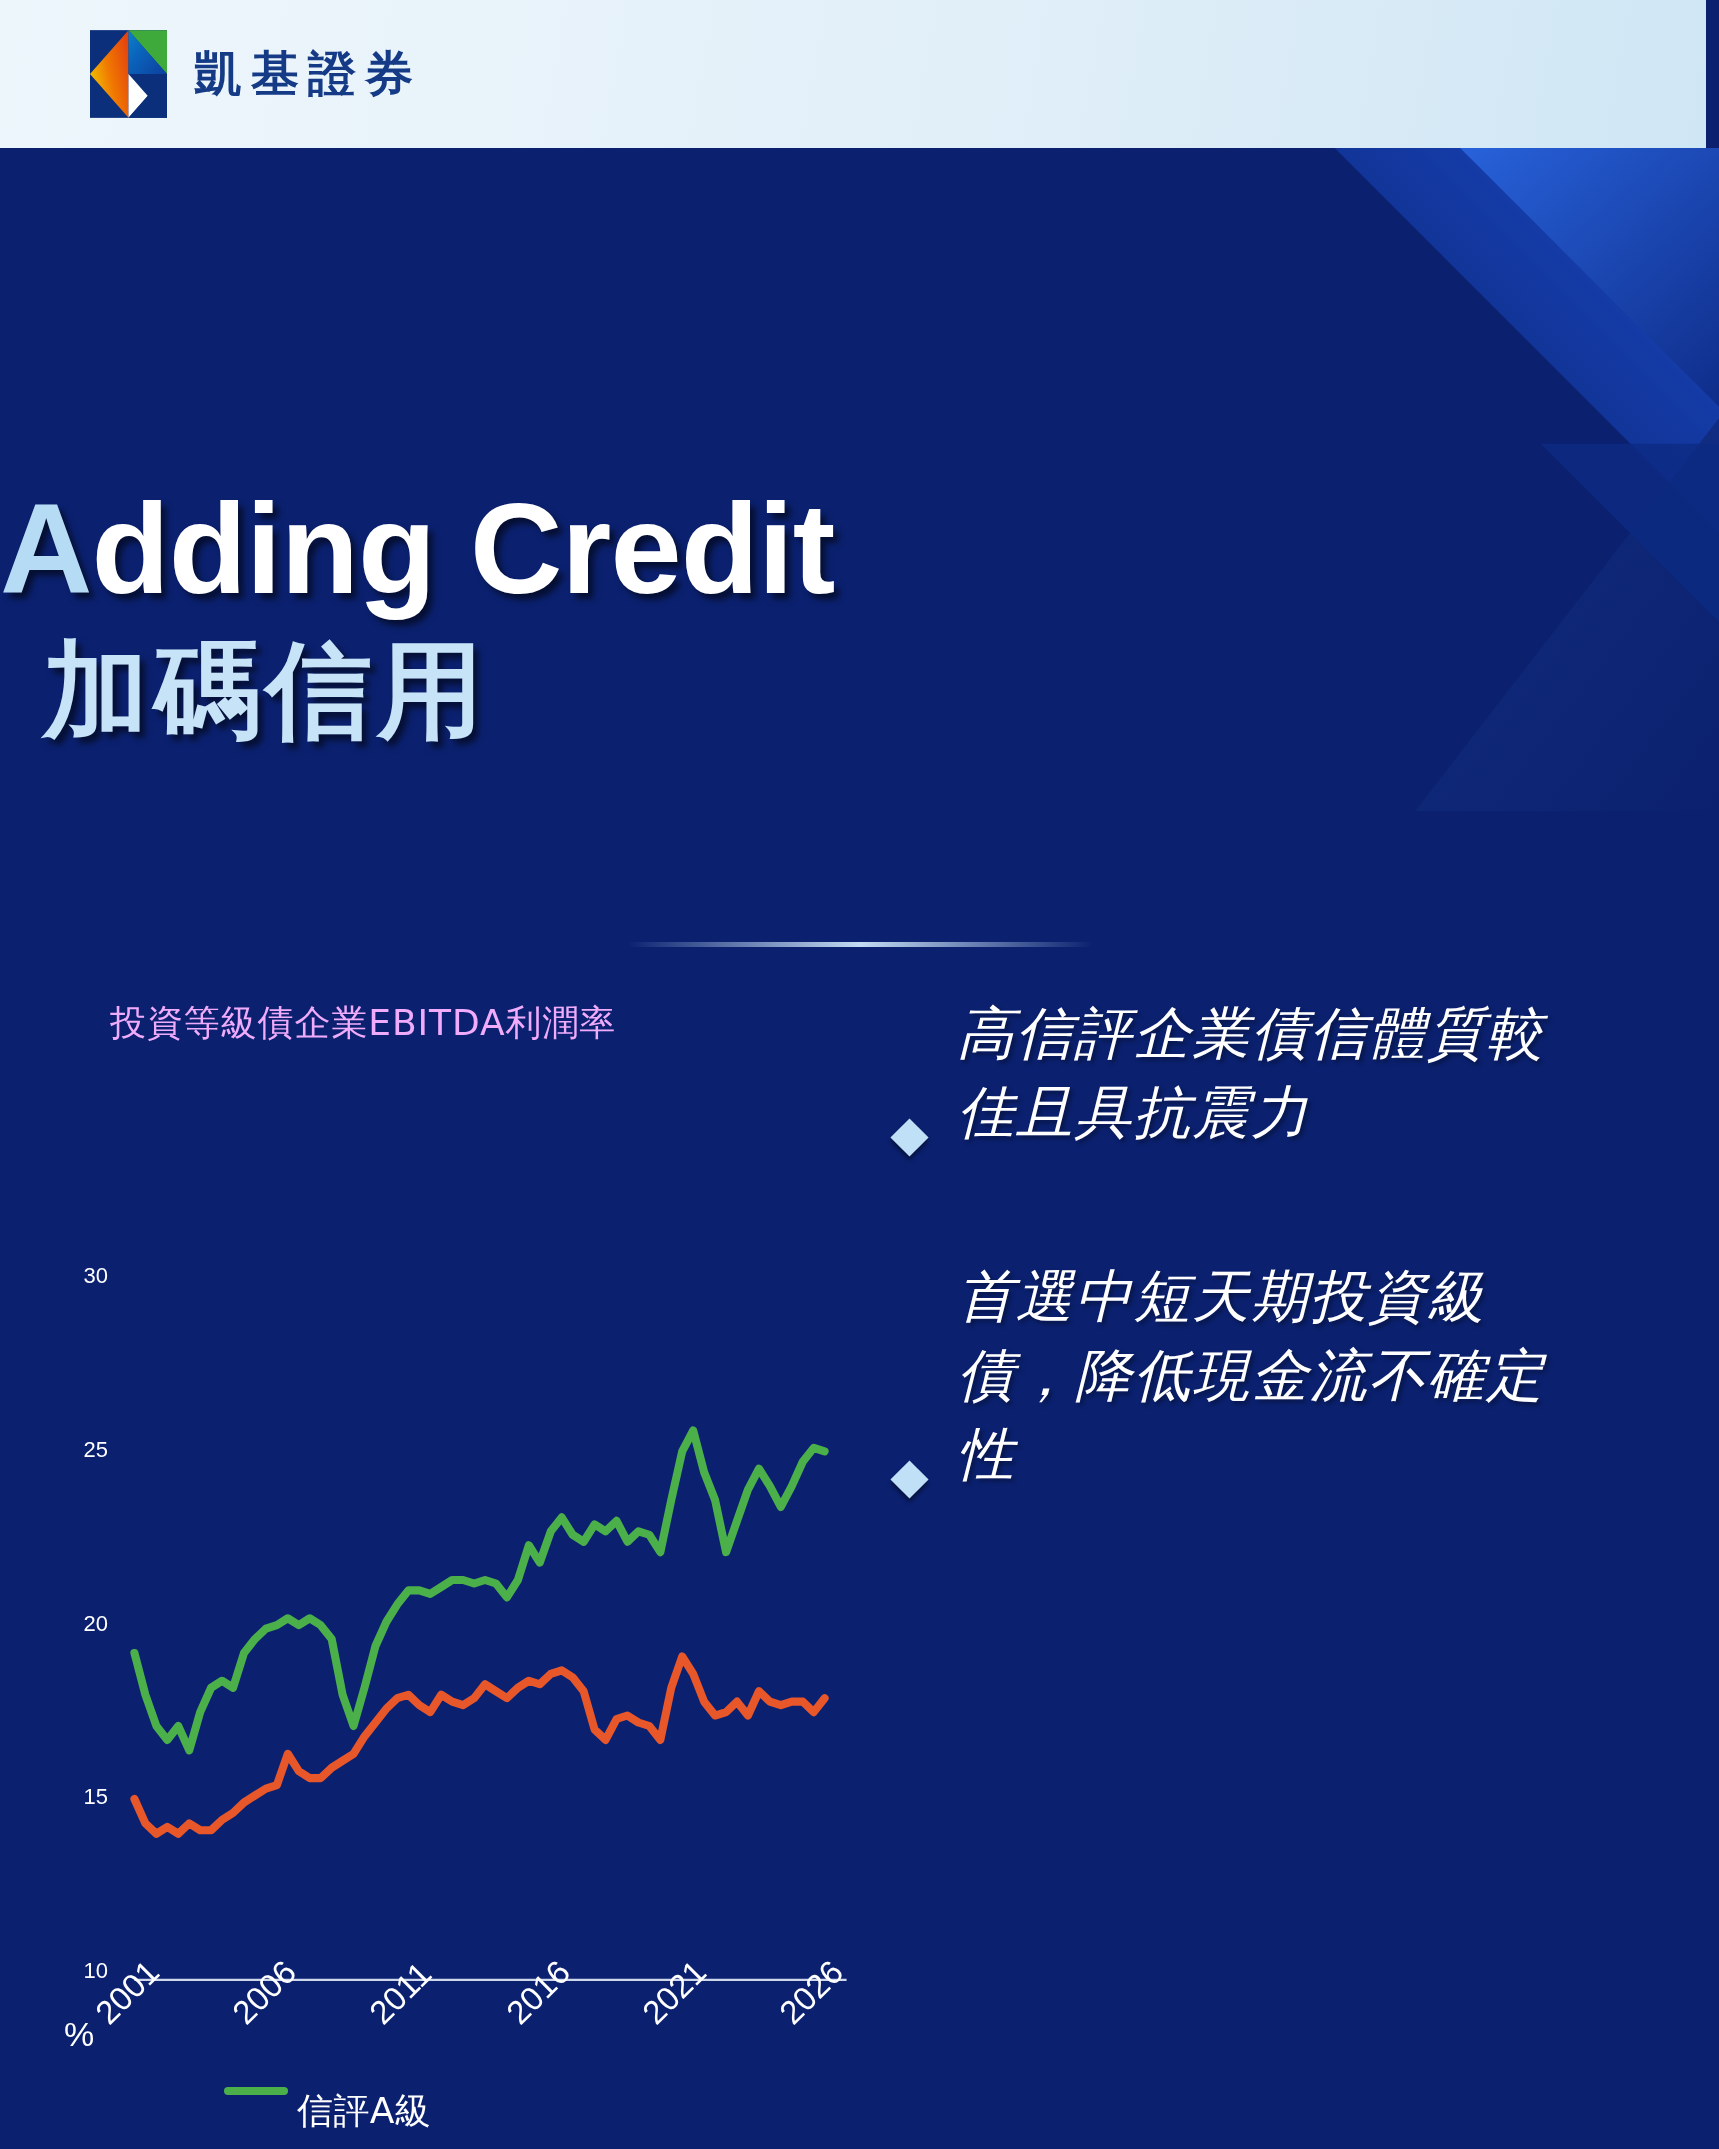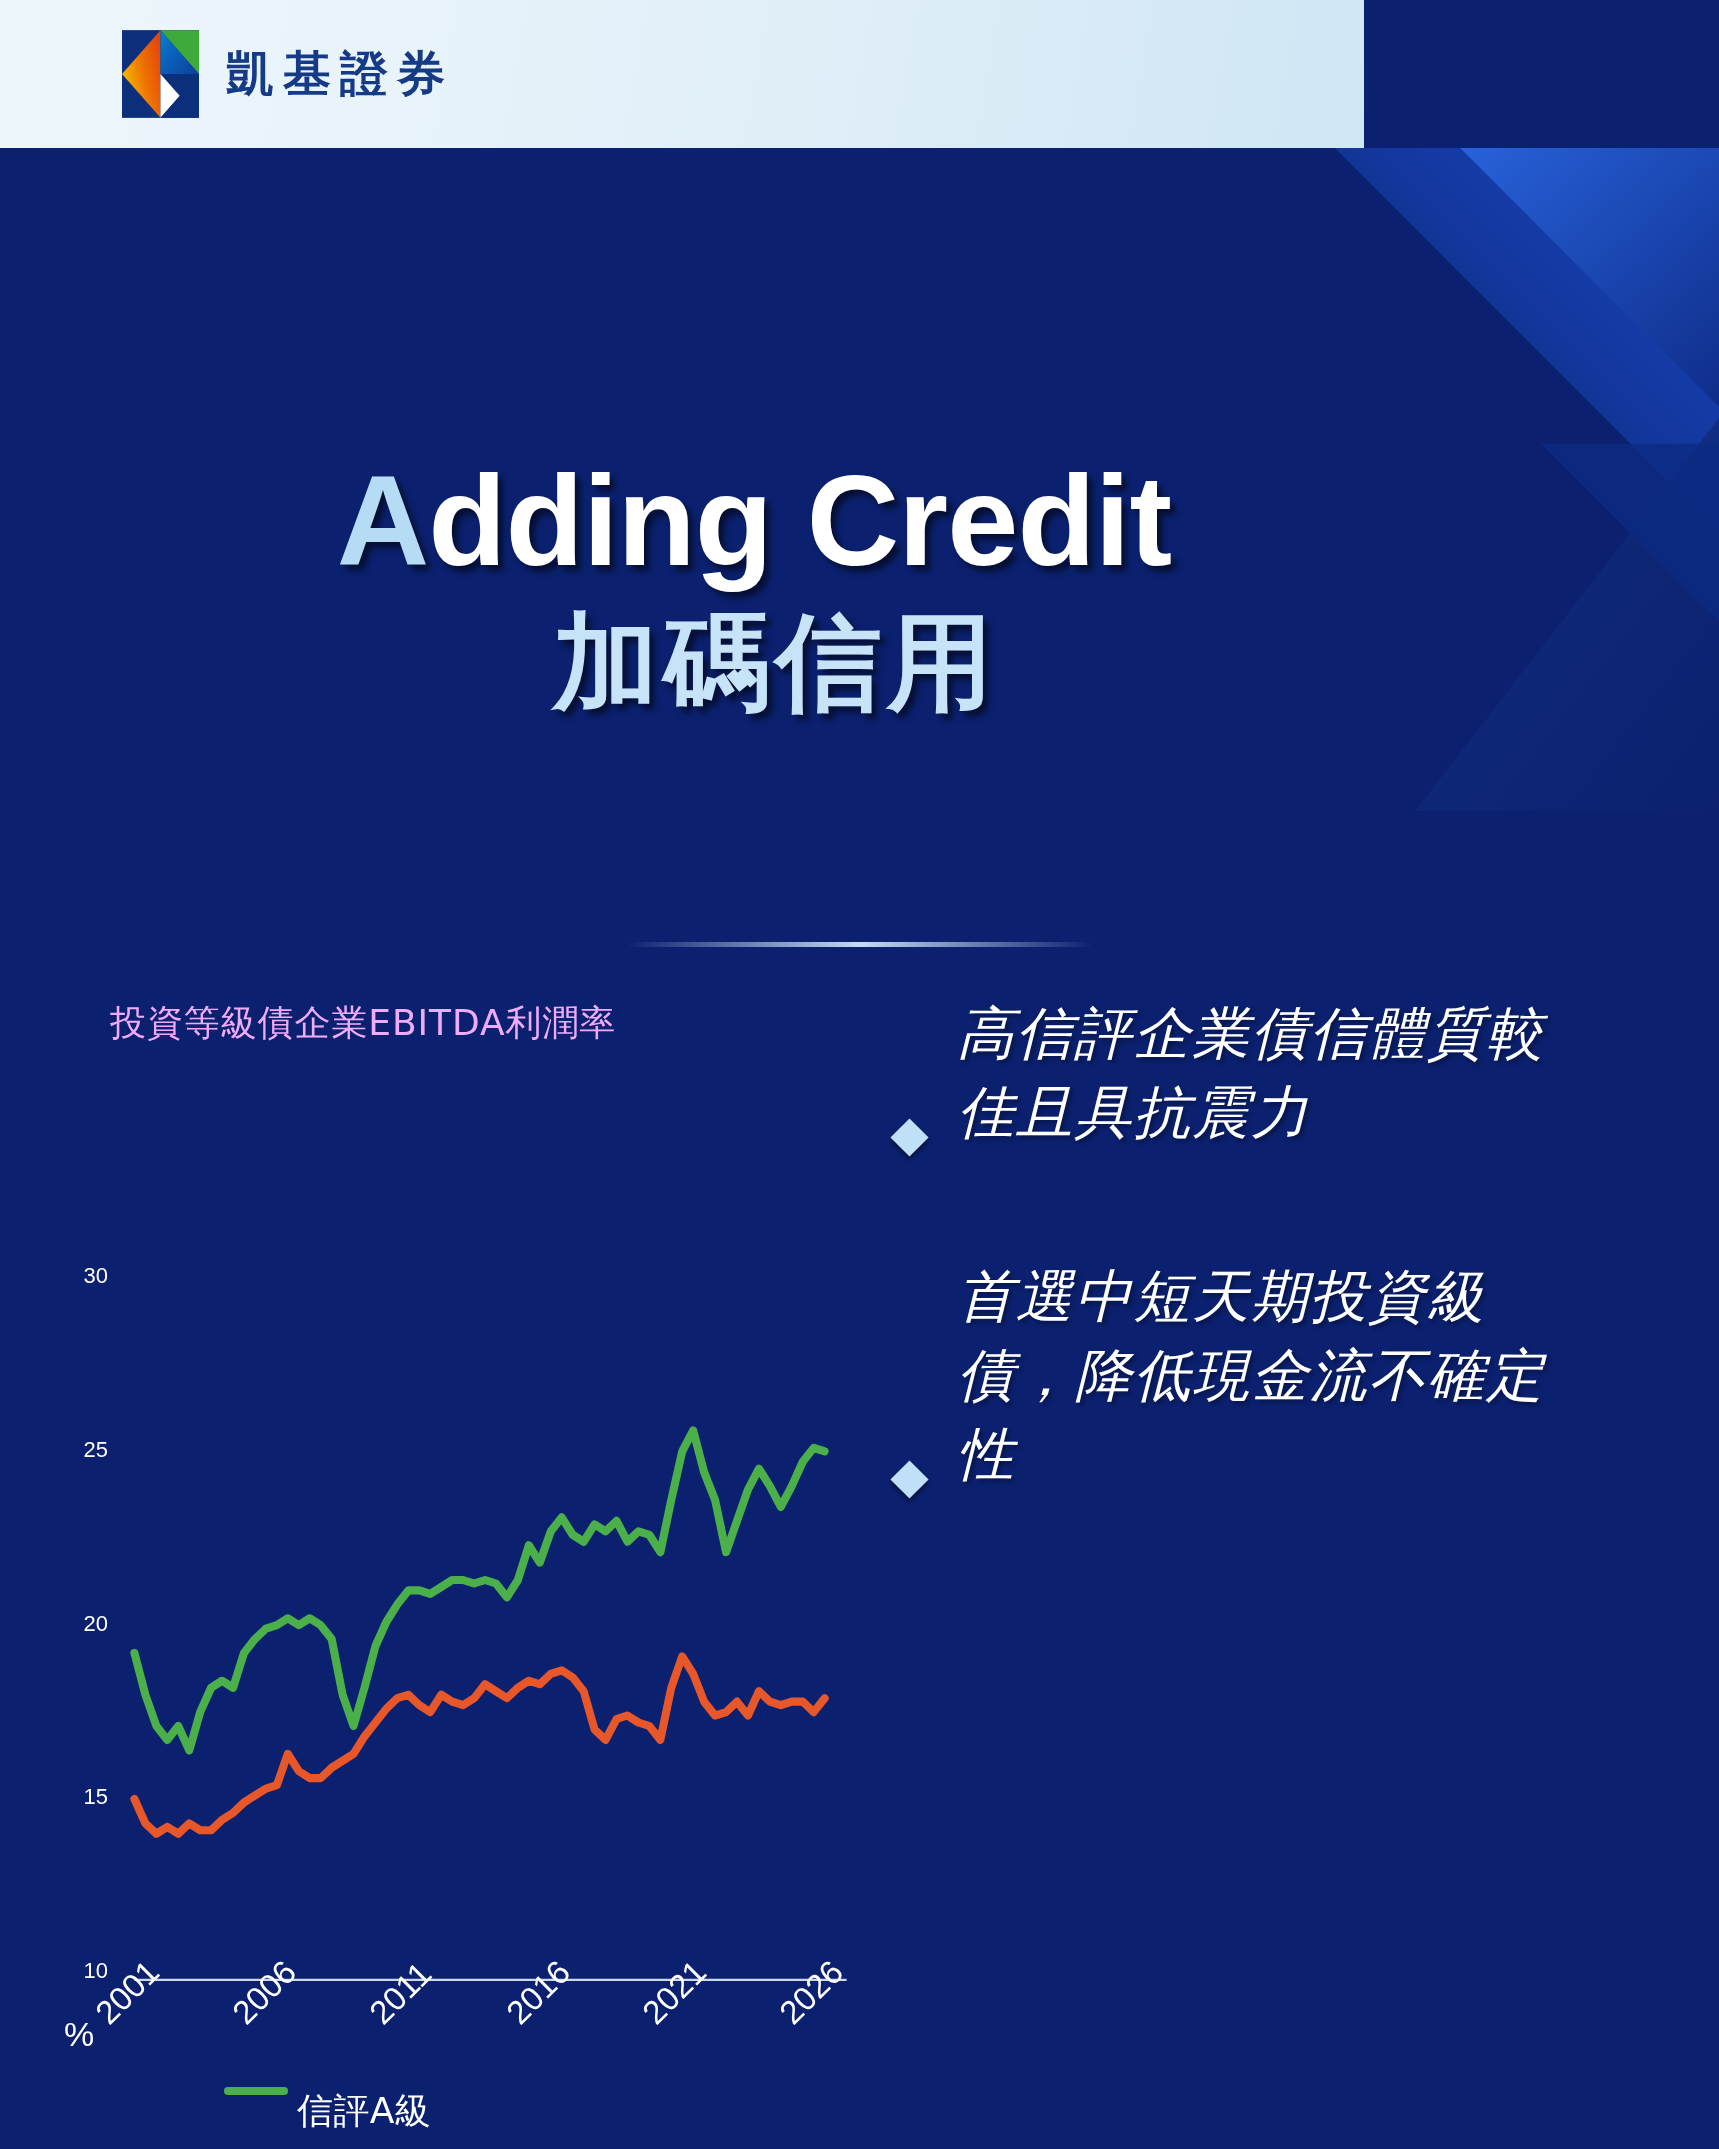--- a/index.html
+++ b/index.html
@@ -6,38 +6,38 @@
   html,body { width:1720px; height:2149px; }
   body {
     font-family:"Liberation Sans","DejaVu Sans",sans-serif;
     background:#0b2170;
     overflow:hidden;
   }
   .slide { position:relative; width:1720px; height:2149px; overflow:hidden; }
 
   
   .header {
-    position:absolute; left:0; top:0; width:1364px; height:148px;
+    position:absolute; left:0; top:0; width:1706px; height:148px;
     background:linear-gradient(100deg,#edf6fb 0%,#e8f3fa 30%,#dfeef8 62%,#cfe6f4 100%);
-    display:flex; align-items:center;padding-left:32px;
+    display:flex; align-items:center;
   }
   .logo-wrap { display:flex; align-items:center; margin-left:90px; }
   .logo-mark { width:77px; height:88px; display:block; }
   .logo-text {
     margin-left:27px; font-size:48px; letter-spacing:9px;
     color:#153a86; font-weight:700;
     font-family:"DejaVu Sans","Liberation Sans",sans-serif;
   }
 
   
   .deco { position:absolute; top:148px; right:0; width:681px; height:663px; overflow:hidden; pointer-events:none; }
   .deco svg { display:block; }
 
   
-  .title-block { position:absolute; top:454px; left:0; width:1508px; text-align:center; }
+  .title-block { position:absolute; top:482px; left:0; width:1508px; }
   .title-en {
     font-size:128px; font-weight:700; line-height:1.05;
     color:#ffffff; letter-spacing:-0.9px;
     text-shadow:5.4px 6.3px 6.3px rgba(0,0,0,.55);
   }
   .title-en .accent { color:#b6dcf5; }
   .title-zh {
     margin-top:16px;
     font-size:106px; font-weight:700; line-height:1.12;
     color:#c6e3f7; letter-spacing:5.4px;

